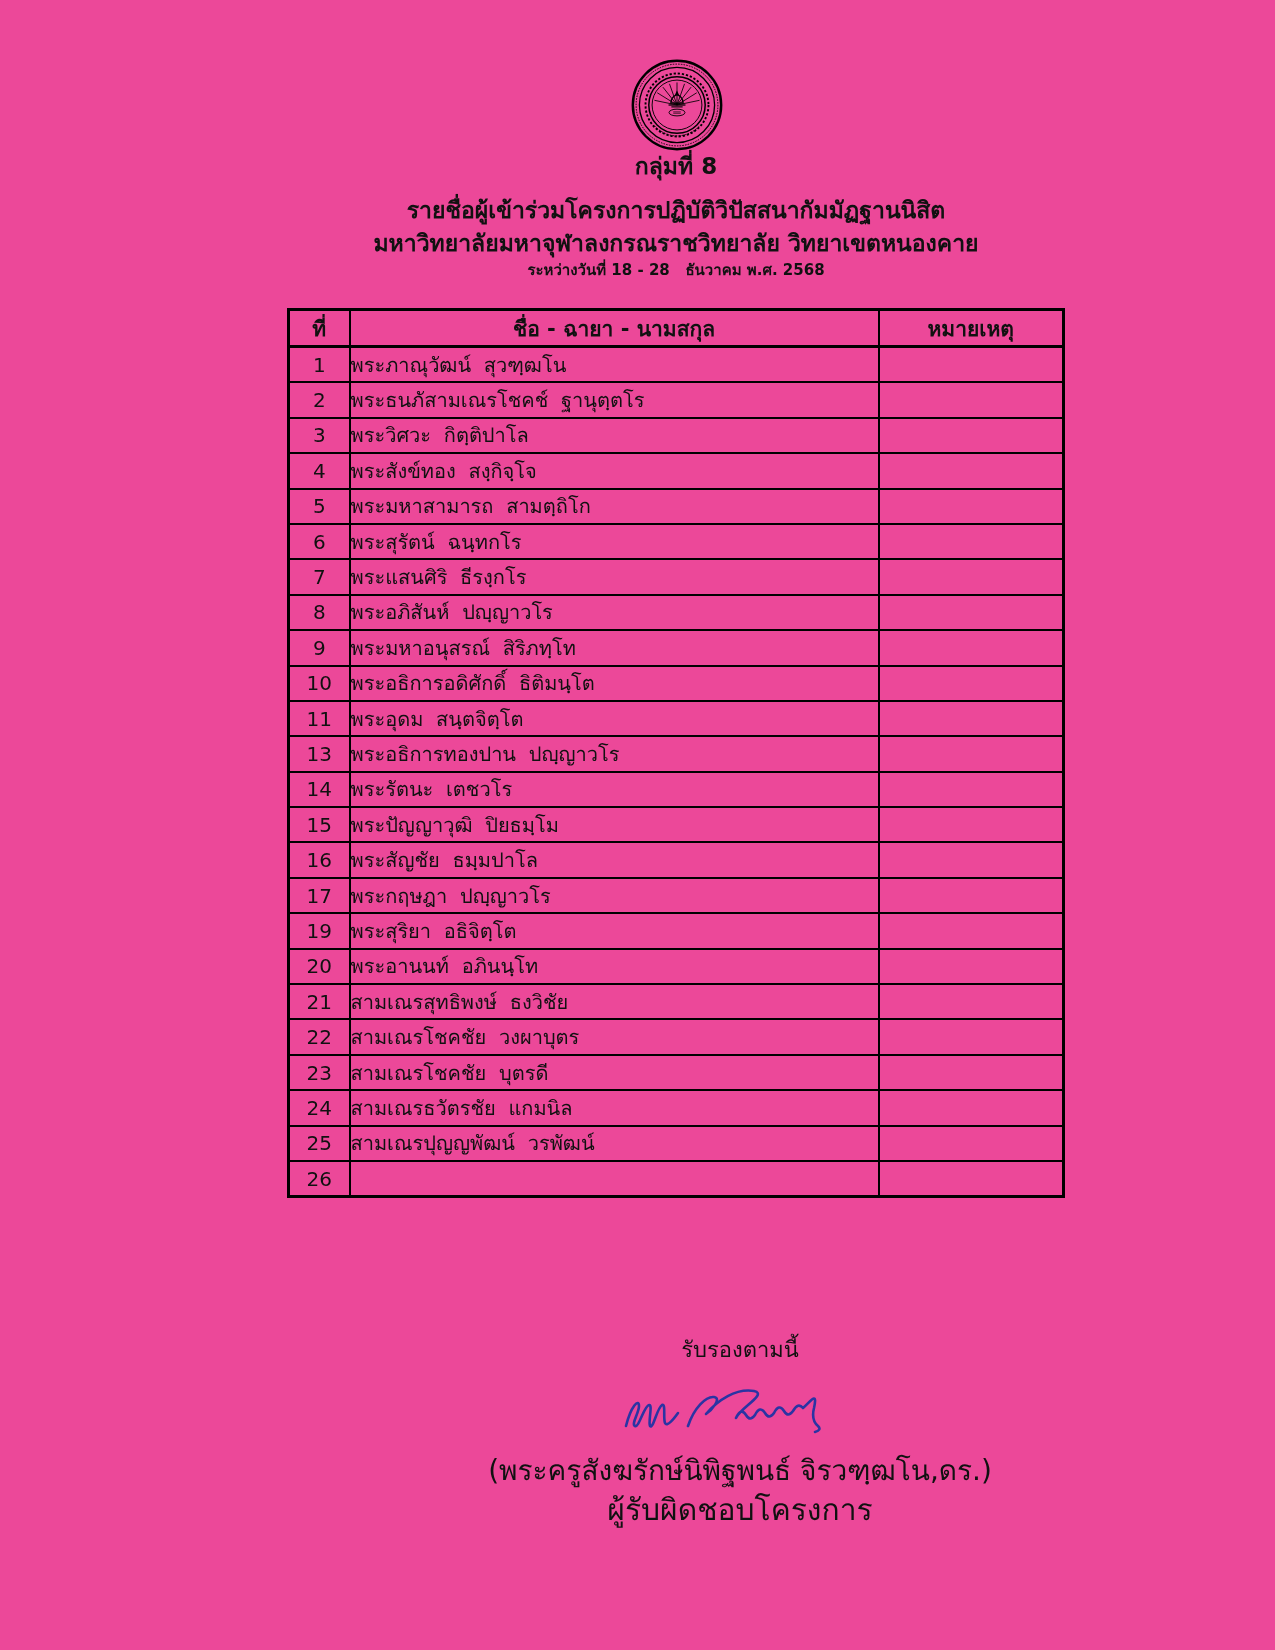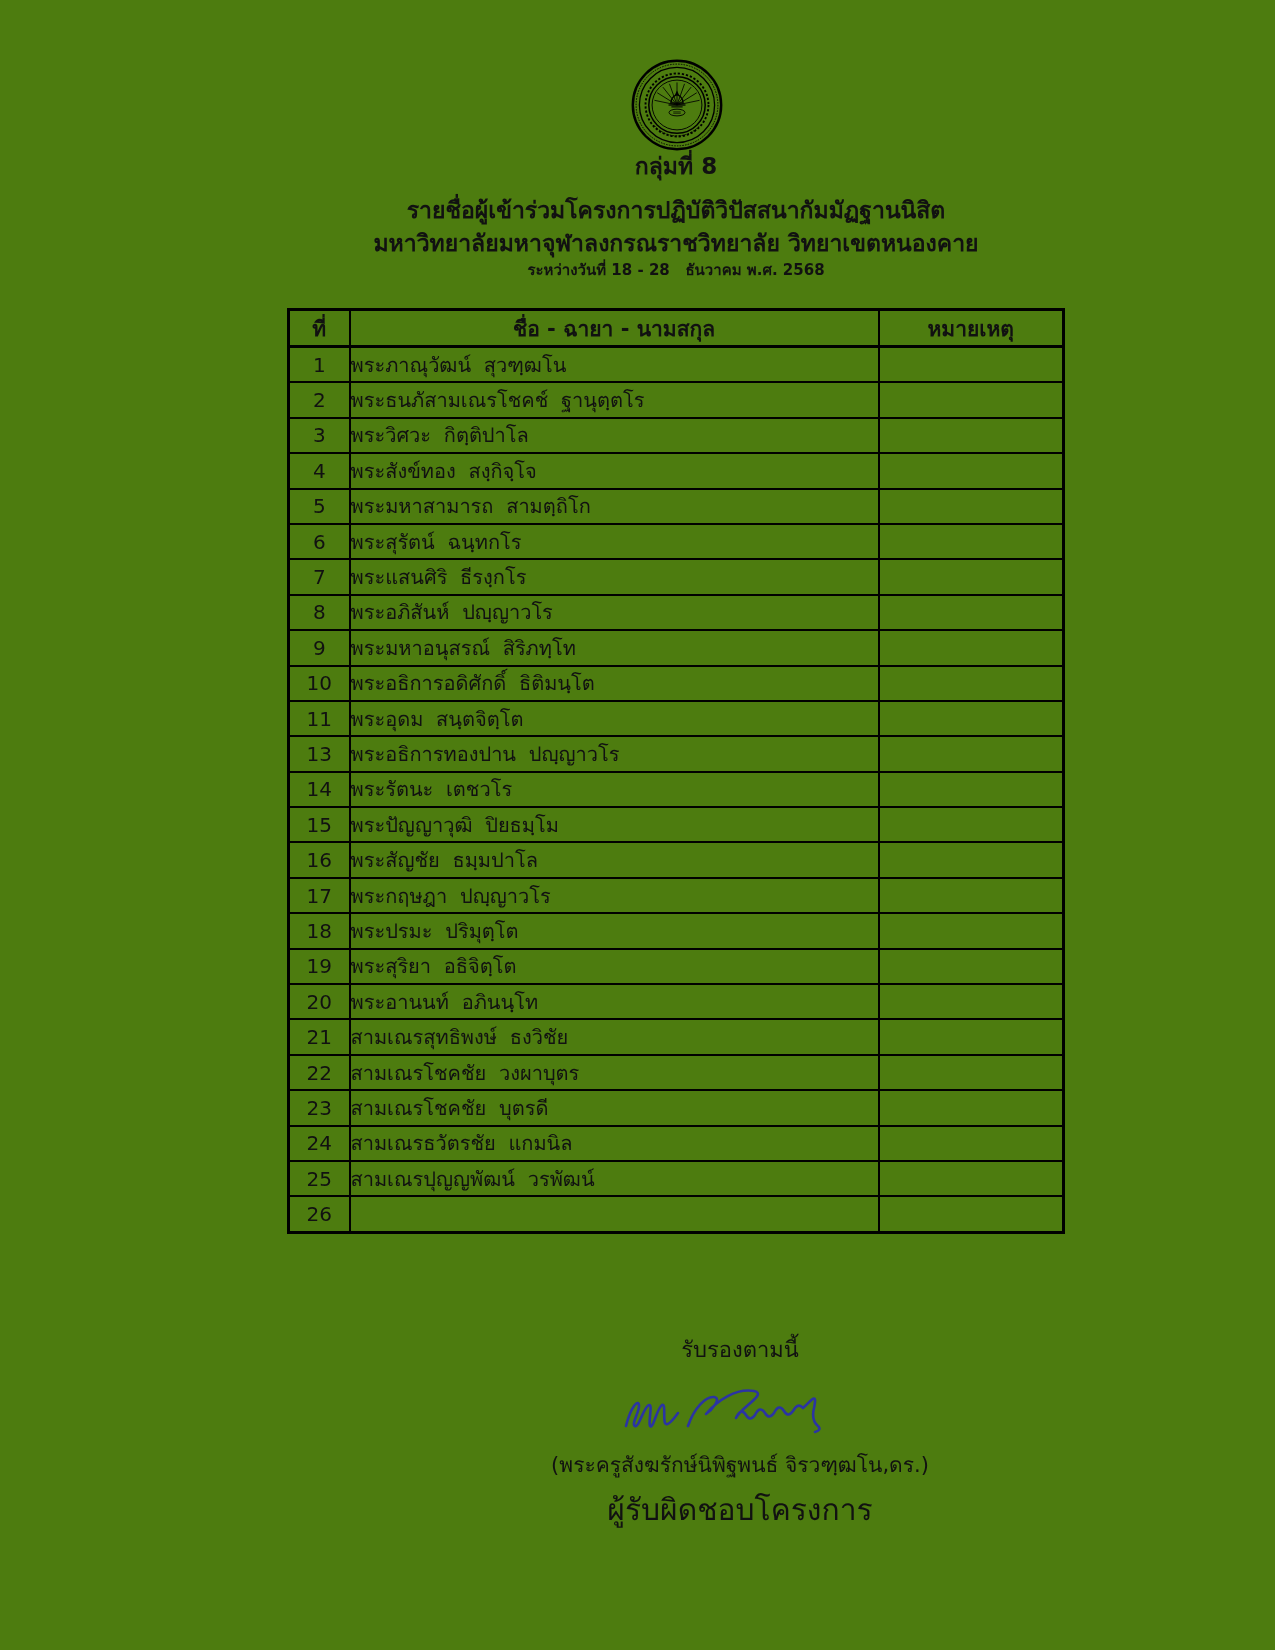--- a/index.html
+++ b/index.html
@@ -1,17 +1,17 @@
 <!DOCTYPE html>
 <html><head>
 <meta charset="utf-8">
 <style>
   html,body { margin:0; padding:0; background:#ffffff; }
   body { width:1275px; height:1650px; font-family:"DejaVu Sans","Liberation Sans",sans-serif; color:#111; }
-  .page { position:relative; width:1275px; height:1650px; background:#4d7c0f; overflow:hidden; }
+  .page { position:relative; width:1275px; height:1650px; background:#ec4899; overflow:hidden; }
 
   
   .seal { position:absolute; left:630px; top:58px; width:94px; height:94px; }
 
   
   .h-line { position:absolute; left:287px; width:778px; text-align:center; font-weight:bold; white-space:pre-wrap; }
   .h-group { top:148px; font-size:23px; }
   .h-title { top:192px; font-size:23px; }
   .h-univ  { top:225px; font-size:23px; }
   .h-date  { top:258px; font-size:15px; }
@@ -25,21 +25,21 @@
   .col-no   { width:61px;  }
   .col-name { width:529px; }
   .col-note { width:185px; }
   td.cell-no   { text-align:center; font-size:19px; }
   td.cell-name { text-align:left; padding-left:14px; white-space:pre-wrap; }
   td.cell-note { }
 
   
   .f-certify { position:absolute; left:340px; top:1332px; width:800px; text-align:center; font-size:22px; }
   .f-sig { position:absolute; left:618px; top:1382px; width:220px; height:62px; }
-  .f-name { position:absolute; left:340px; top:1448px; width:800px; text-align:center; font-size:21px; }
+  .f-name { position:absolute; left:340px; top:1448px; width:800px; text-align:center; font-size:28px; }
   .f-role { position:absolute; left:340px; top:1486px; width:800px; text-align:center; font-size:30px; }
 </style>
 </head>
 <body>
 
 <div class="page">
 
   <div class="seal">
     <svg viewBox="0 0 100 100" width="94" height="94">
       <g fill="none" stroke="#000">
@@ -167,25 +167,20 @@
           <td class="cell-no">16</td>
           <td class="cell-name">พระสัญชัย  ธมฺมปาโล</td>
           <td class="cell-note"></td>
         </tr>
         <tr>
           <td class="cell-no">17</td>
           <td class="cell-name">พระกฤษฎา  ปญฺญาวโร</td>
           <td class="cell-note"></td>
         </tr>
         <tr>
-          <td class="cell-no">18</td>
-          <td class="cell-name">พระปรมะ  ปริมุตฺโต</td>
-          <td class="cell-note"></td>
-        </tr>
-        <tr>
           <td class="cell-no">19</td>
           <td class="cell-name">พระสุริยา  อธิจิตฺโต</td>
           <td class="cell-note"></td>
         </tr>
         <tr>
           <td class="cell-no">20</td>
           <td class="cell-name">พระอานนท์  อภินนฺโท</td>
           <td class="cell-note"></td>
         </tr>
         <tr>

